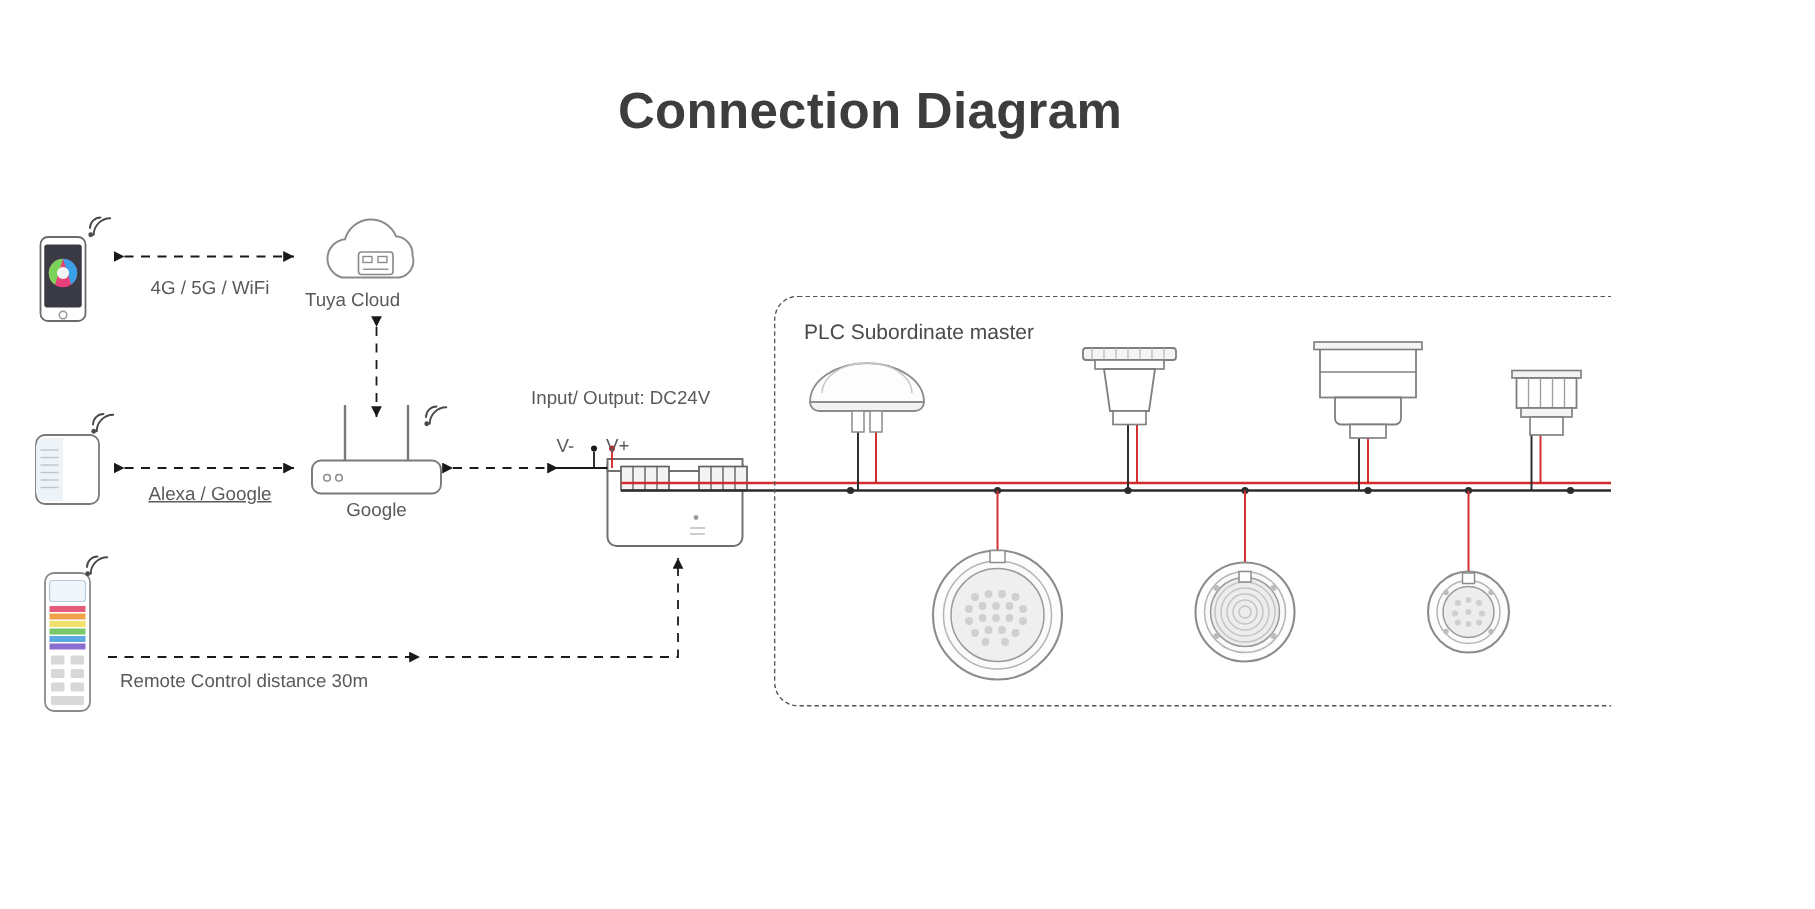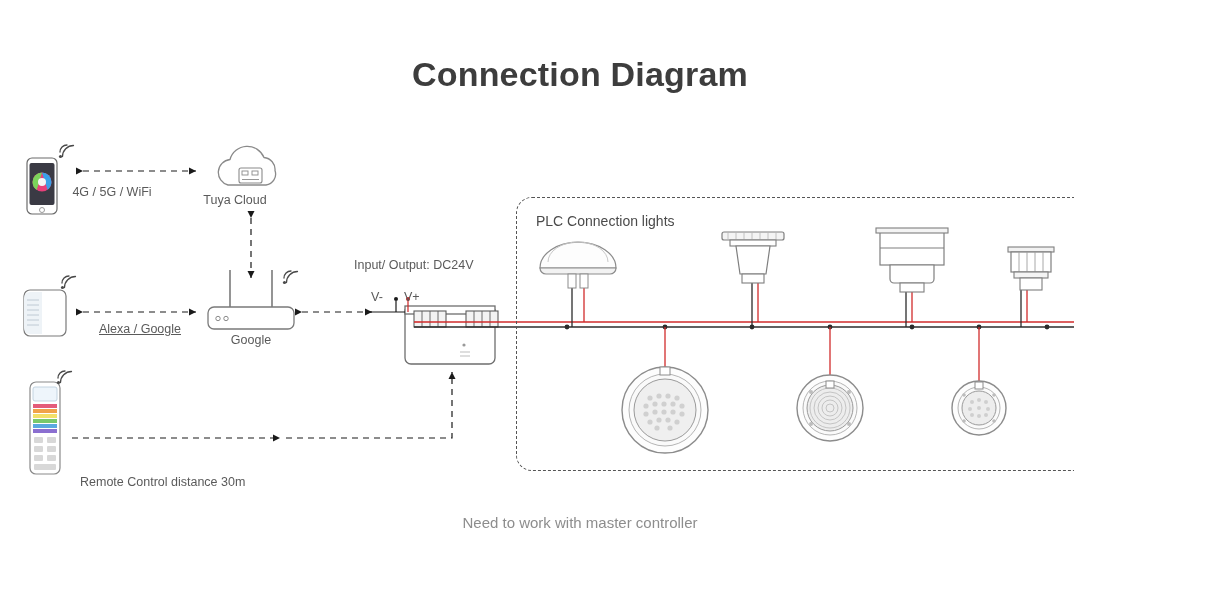--- a/index.html
+++ b/index.html
@@ -368,24 +368,23 @@
       <circle cx="964" cy="395" r="1.8" fill="#bdbdbd"></circle>
       <circle cx="994" cy="395" r="1.8" fill="#bdbdbd"></circle>
       <circle cx="964" cy="421" r="1.8" fill="#bdbdbd"></circle>
       <circle cx="994" cy="421" r="1.8" fill="#bdbdbd"></circle>
       <rect x="975" y="382" width="8" height="7" fill="#fff" stroke="#8c8c8c" stroke-width="1"></rect>
     </g>
   </svg>
 
   <div class="dash-box" style="left:516px; top:197px; width:616px; height:272px;"></div>
 
-  <div class="lbl c" style="left:112px; top:185px;">4G / 5G / WiFi</div>
+  <div class="lbl c" style="left:140px; top:185px;">4G / 5G / WiFi</div>
   <div class="lbl c" style="left:235px; top:193px;">Tuya Cloud</div>
   <div class="lbl c" style="left:140px; top:322px;text-decoration:underline;">Alexa / Google</div>
   <div class="lbl c" style="left:251px; top:333px;">Google</div>
-  <div class="lbl" style="left:80px; top:447px;margin-top:28px;">Remote Control distance 30m</div>
+  <div class="lbl" style="left:80px; top:447px;">Remote Control distance 30m</div>
   <div class="lbl" style="left:354px; top:258px;">Input/ Output: DC24V</div>
   <div class="lbl" style="left:371px; top:290px;">V-</div>
   <div class="lbl" style="left:404px; top:290px;">V+</div>
-  <div class="lbl" style="left:536px; top:213px; font-size:14px; color:#4a4a4a;">PLC Connection lights</div>
-
-  <div id="footnote">Need to work with master controller</div>
+  <div class="lbl" style="left:536px; top:213px; font-size:14px; color:#4a4a4a;">PLC Subordinate master</div>
+
 </div>
 
 </body></html>

